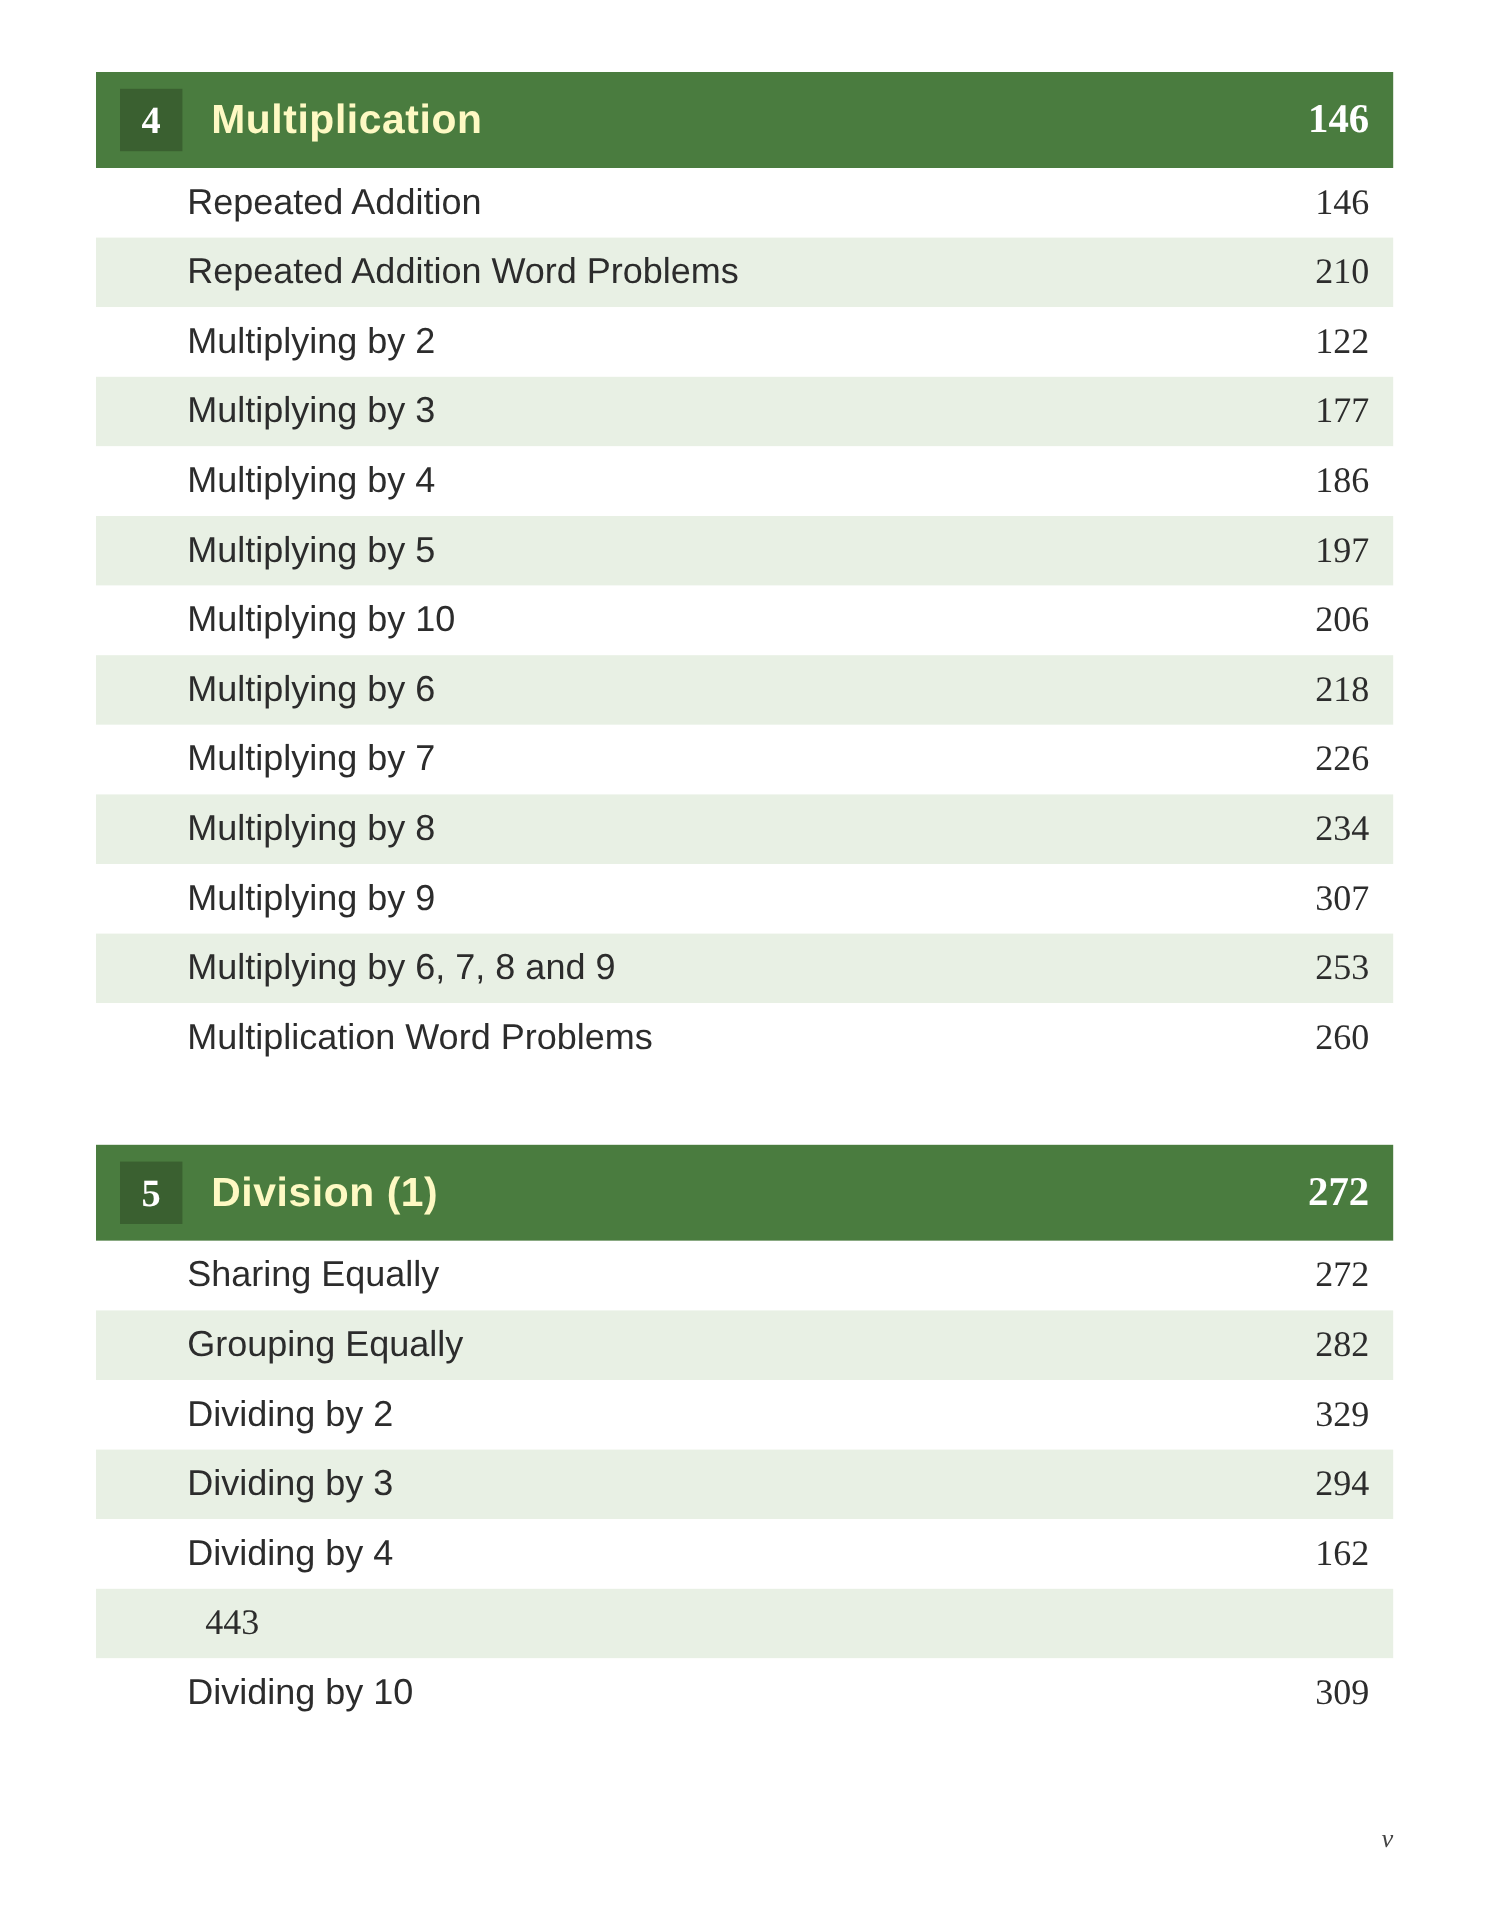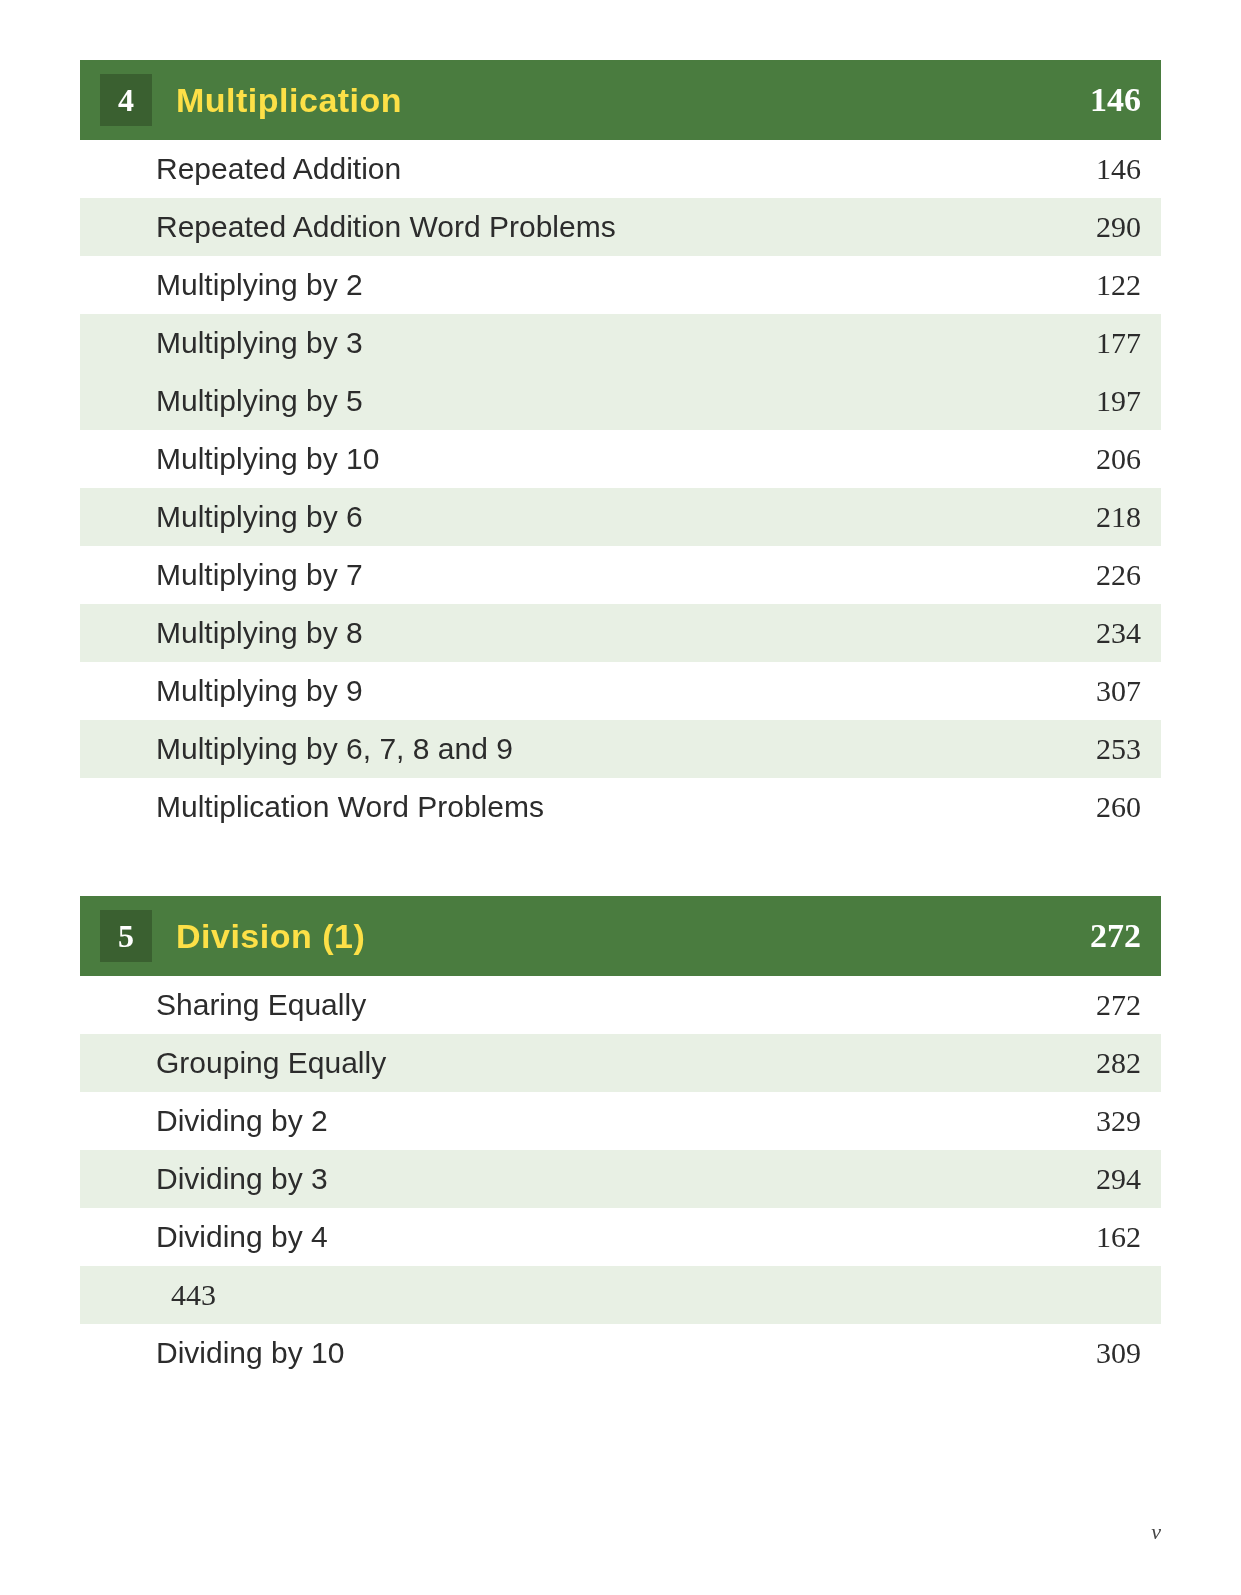--- a/index.html
+++ b/index.html
@@ -40,21 +40,21 @@
       display: flex;
       align-items: center;
       justify-content: center;
       margin-right: 24px;
       font-family: 'Georgia', serif;
     }
 
     .section-title {
       font-size: 34px;
       font-weight: bold;
-      color: #fde047;
+      color: #fef9c3;
       flex: 1;
       font-family: 'Arial', sans-serif;
       letter-spacing: 0.5px;
     }
 
     .section-page {
       font-size: 34px;
       font-weight: bold;
       color: #ffffff;
       font-family: 'Georgia', serif;
@@ -110,29 +110,33 @@
         <div class="section-number">4</div>
         <span class="section-title">Multiplication</span>
         <span class="section-page">146</span>
       </div>
       <div class="toc-row white">
         <span class="toc-label">Repeated Addition</span>
         <span class="toc-page">146</span>
       </div>
       <div class="toc-row shaded">
         <span class="toc-label">Repeated Addition Word Problems</span>
-        <span class="toc-page">290</span>
+        <span class="toc-page">210</span>
       </div>
       <div class="toc-row white">
         <span class="toc-label">Multiplying by 2</span>
         <span class="toc-page">122</span>
       </div>
       <div class="toc-row shaded">
         <span class="toc-label">Multiplying by 3</span>
         <span class="toc-page">177</span>
+      </div>
+      <div class="toc-row white">
+        <span class="toc-label">Multiplying by 4</span>
+        <span class="toc-page">186</span>
       </div>
       <div class="toc-row shaded">
         <span class="toc-label">Multiplying by 5</span>
         <span class="toc-page">197</span>
       </div>
       <div class="toc-row white">
         <span class="toc-label">Multiplying by 10</span>
         <span class="toc-page">206</span>
       </div>
       <div class="toc-row shaded">

